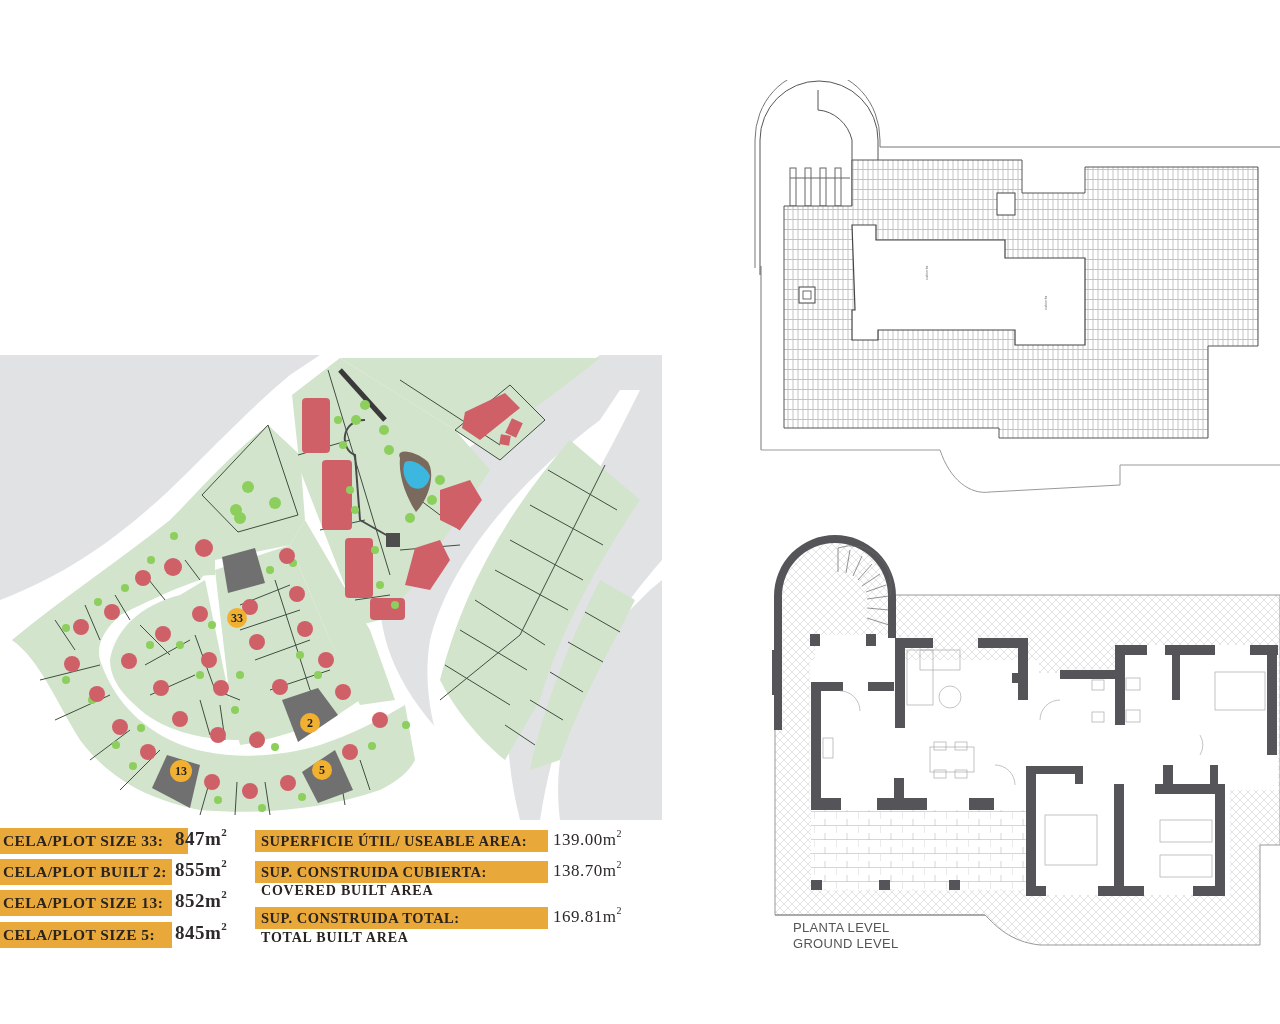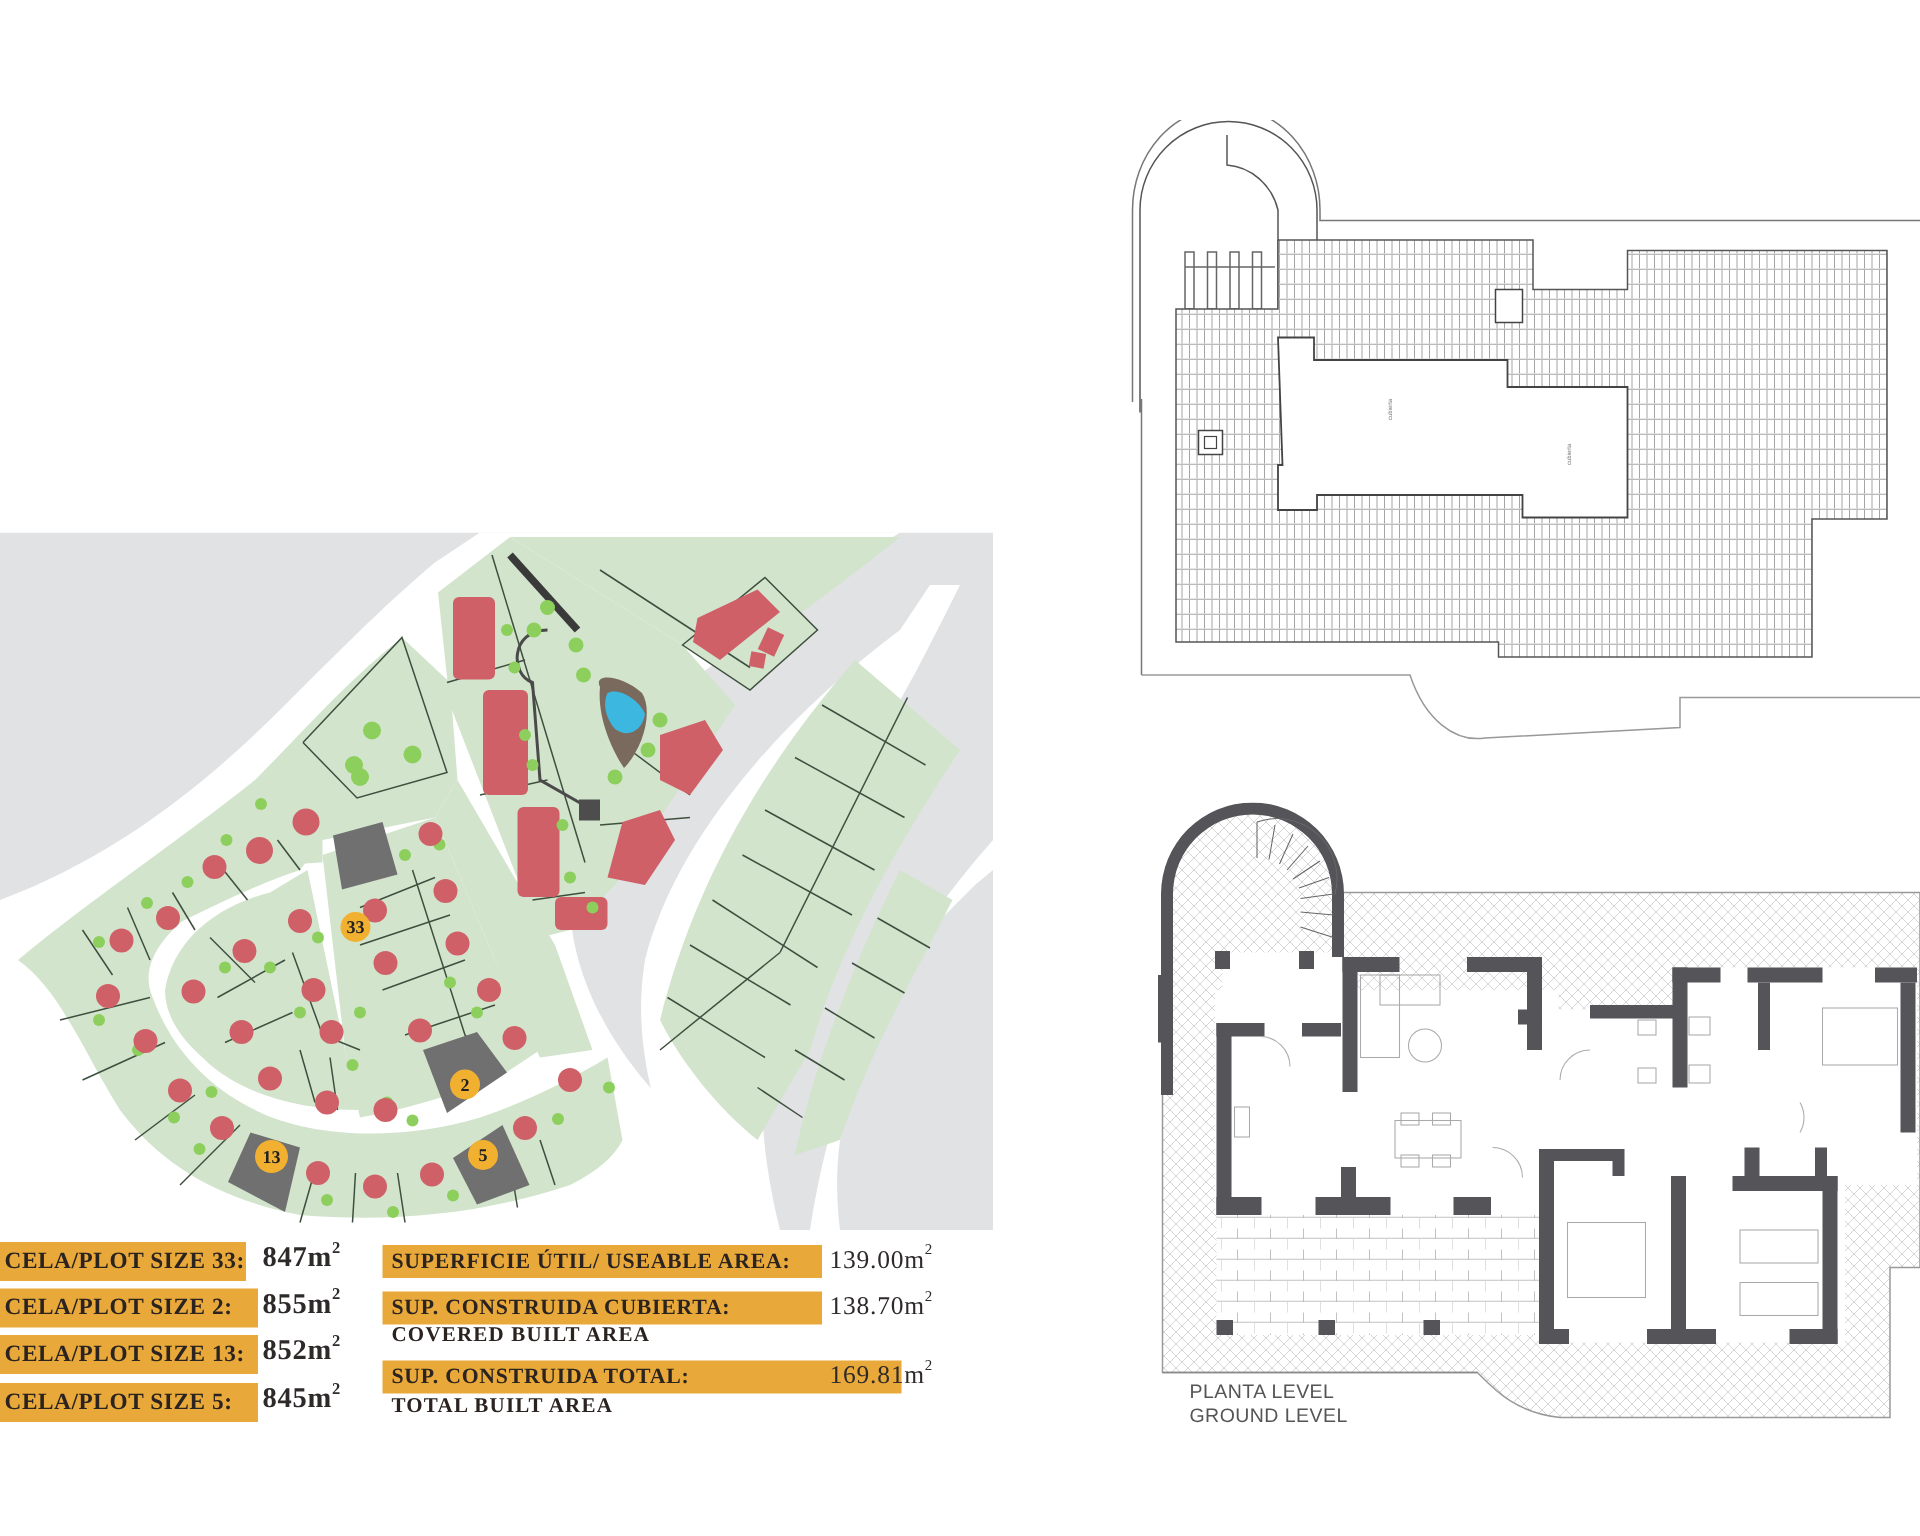--- a/index.html
+++ b/index.html
@@ -212,42 +212,42 @@
     </g>
   </svg>
 
   <div class="abs" style="left:227px;top:207px;width:20px;height:20px;border-radius:50%;background:#f2b030;font:bold 12px 'Liberation Serif',serif;color:#222;text-align:center;line-height:20px;margin-top:46px;">33</div>
   <div class="abs" style="left:300px;top:358px;width:20px;height:20px;border-radius:50%;background:#f2b030;font:bold 12px 'Liberation Serif',serif;color:#222;text-align:center;line-height:20px;">2</div>
   <div class="abs" style="left:170px;top:405px;width:22px;height:22px;border-radius:50%;background:#f2b030;font:bold 12px 'Liberation Serif',serif;color:#222;text-align:center;line-height:22px;">13</div>
   <div class="abs" style="left:312px;top:405px;width:20px;height:20px;border-radius:50%;background:#f2b030;font:bold 12px 'Liberation Serif',serif;color:#222;text-align:center;line-height:20px;">5</div>
 </div>
 
 <div>
-  <div class="plot-label" style="top:828px;width:164px;">CELA/PLOT SIZE 33:</div>
+  <div class="plot-label" style="top:828px;width:188px;">CELA/PLOT SIZE 33:</div>
   <div class="plot-val" style="left:175px;top:828px;"><span>847m</span><sup>2</sup></div>
 
-  <div class="plot-label" style="top:859px;width:172px;">CELA/PLOT SIZE 2:</div>
+  <div class="plot-label" style="top:859px;width:172px;">CELA/PLOT BUILT 2:</div>
   <div class="plot-val" style="left:175px;top:859px;"><span>855m</span><sup>2</sup></div>
 
   <div class="plot-label" style="top:890px;width:172px;">CELA/PLOT SIZE 13:</div>
   <div class="plot-val" style="left:175px;top:890px;"><span>852m</span><sup>2</sup></div>
 
   <div class="plot-label" style="top:922px;width:172px;">CELA/PLOT SIZE 5:</div>
   <div class="plot-val" style="left:175px;top:922px;"><span>845m</span><sup>2</sup></div>
 </div>
 
 <div>
   <div class="area-label" style="left:255px;top:830px;width:293px;">SUPERFICIE ÚTIL/ USEABLE AREA:</div>
   <div class="area-val" style="left:553px;top:830px;"><span>139.00m</span><sup>2</sup></div>
 
   <div class="area-label" style="left:255px;top:861px;width:293px;">SUP. CONSTRUIDA CUBIERTA:</div>
   <div class="area-sub" style="left:261px;top:883px;">COVERED BUILT AREA</div>
   <div class="area-val" style="left:553px;top:861px;"><span>138.70m</span><sup>2</sup></div>
 
-  <div class="area-label" style="left:255px;top:907px;width:346px;">SUP. CONSTRUIDA TOTAL:</div>
+  <div class="area-label" style="left:255px;top:907px;width:293px;">SUP. CONSTRUIDA TOTAL:</div>
   <div class="area-sub" style="left:261px;top:930px;">TOTAL BUILT AREA</div>
   <div class="area-val" style="left:553px;top:907px;"><span>169.81m</span><sup>2</sup></div>
 </div>
 
 <div class="abs" style="left:750px;top:80px;width:530px;height:420px;">
   <svg width="530" height="420" viewBox="750 80 530 420">
     <defs>
       <pattern id="tiles" width="10" height="10" patternUnits="userSpaceOnUse">
         <rect width="10" height="10" fill="#ffffff"></rect>
         <path d="M0,9.5 H10 M3,0 V9 M8,0 V9" stroke="#9a9a9a" stroke-width="0.6"></path>

